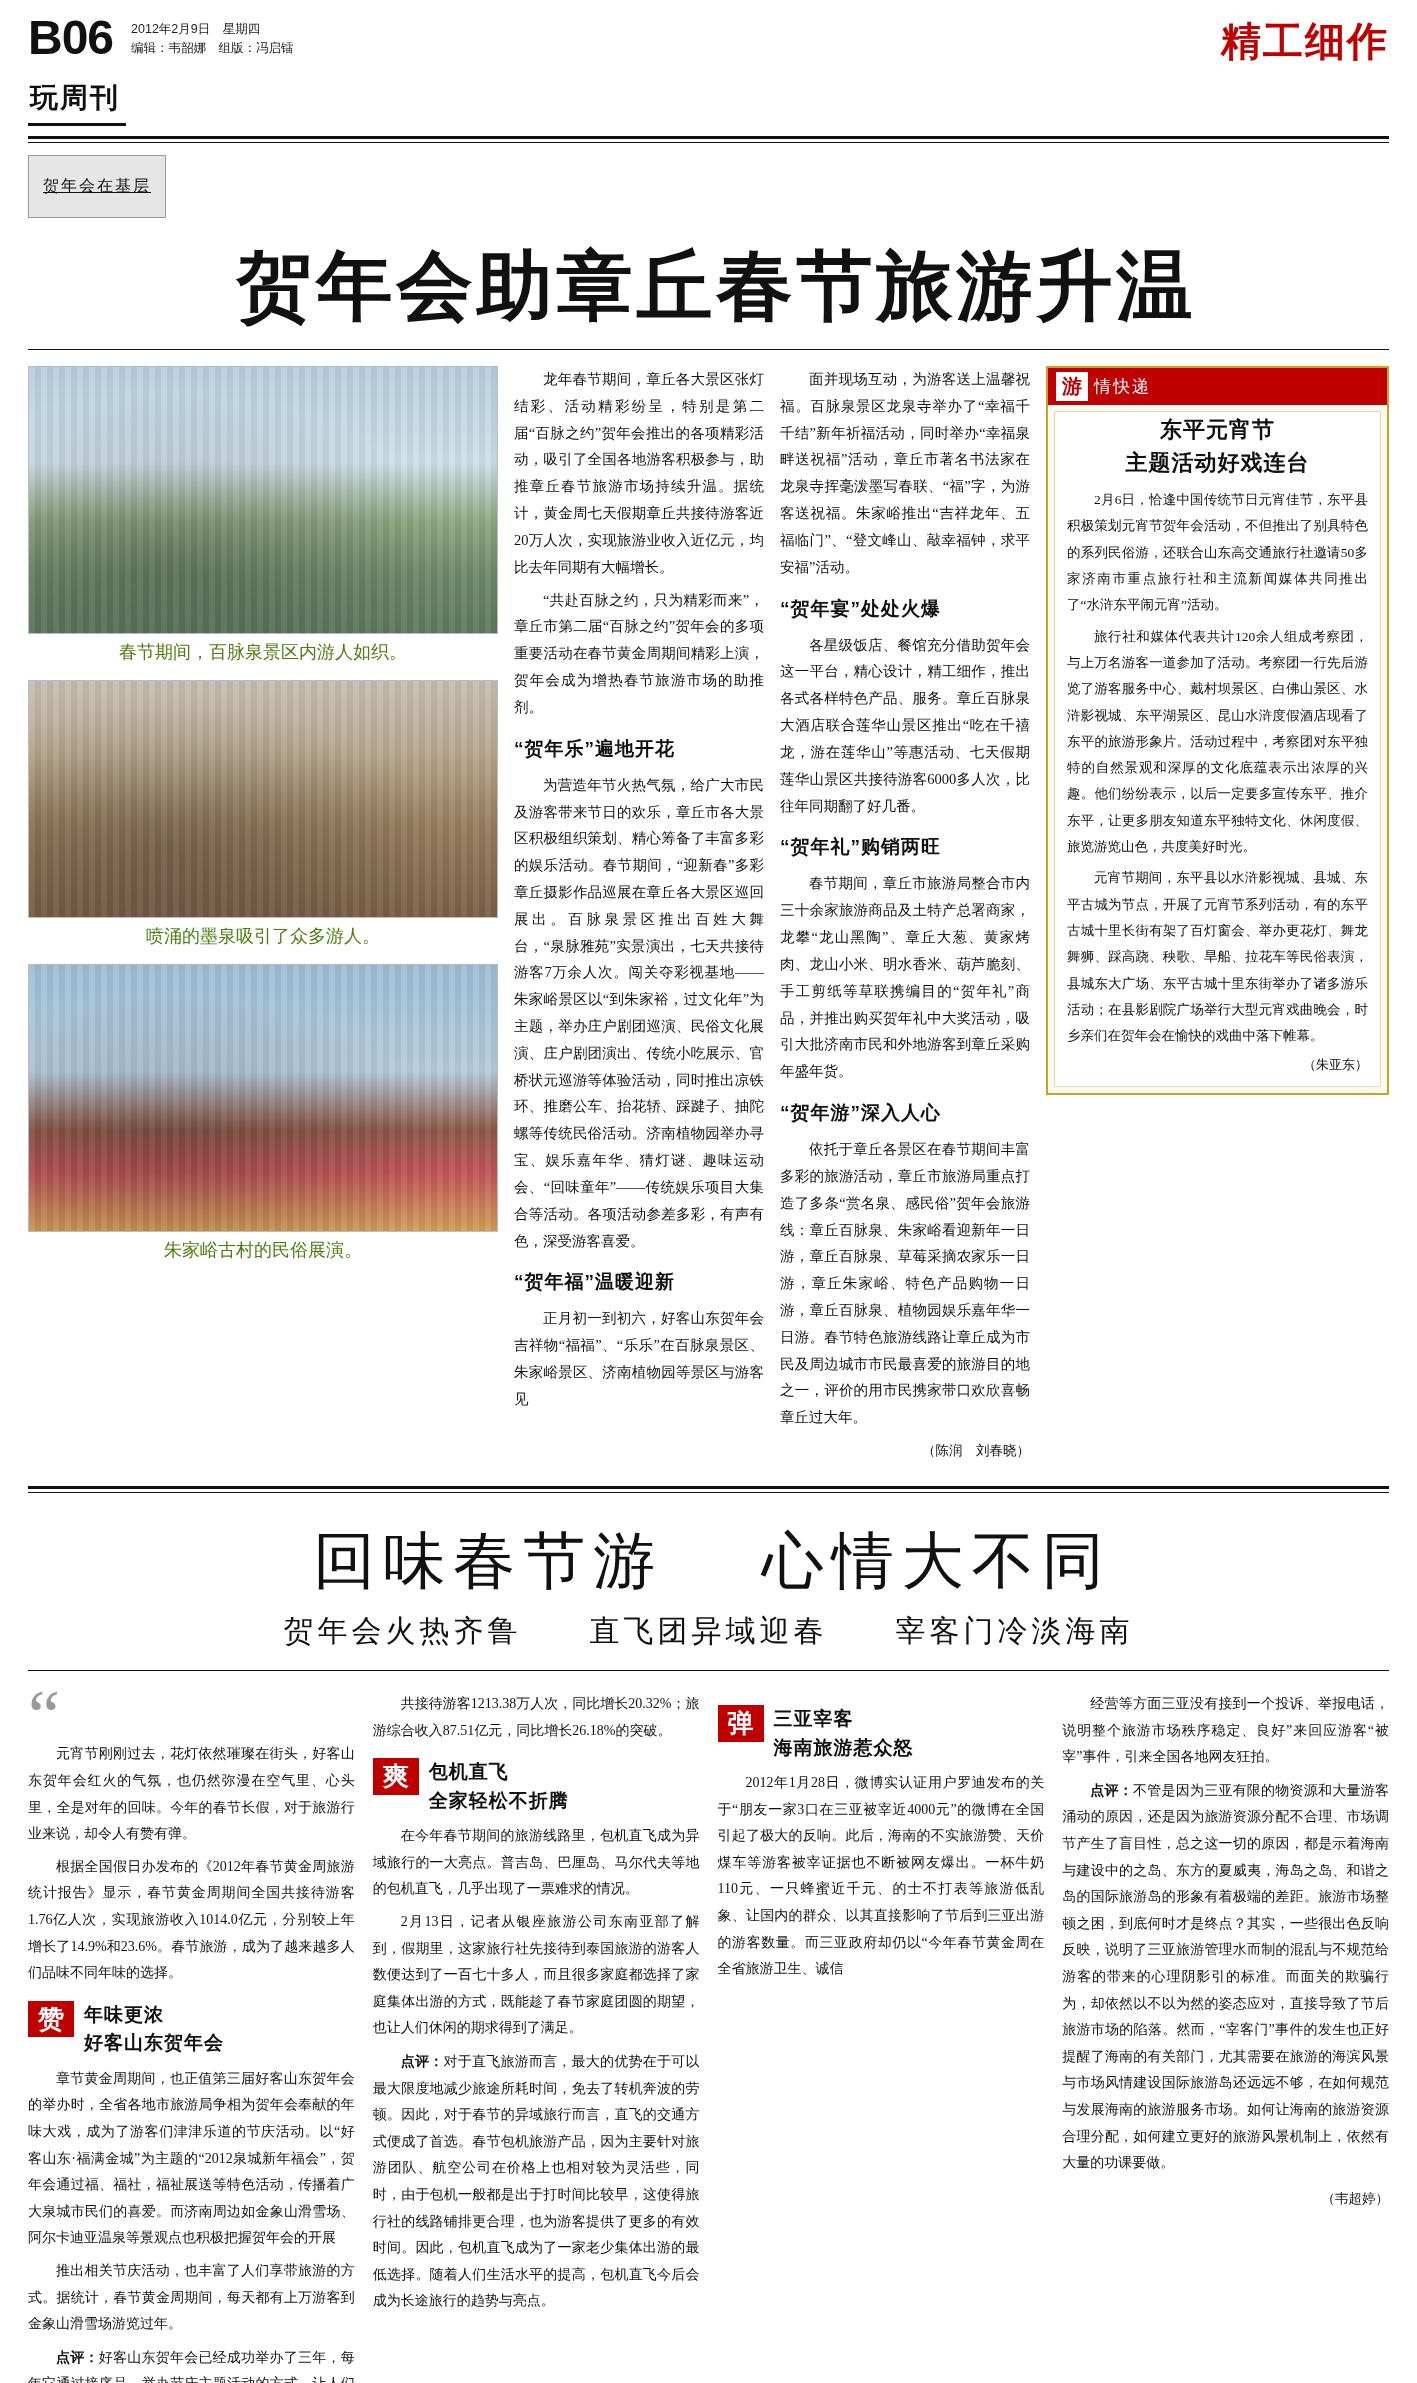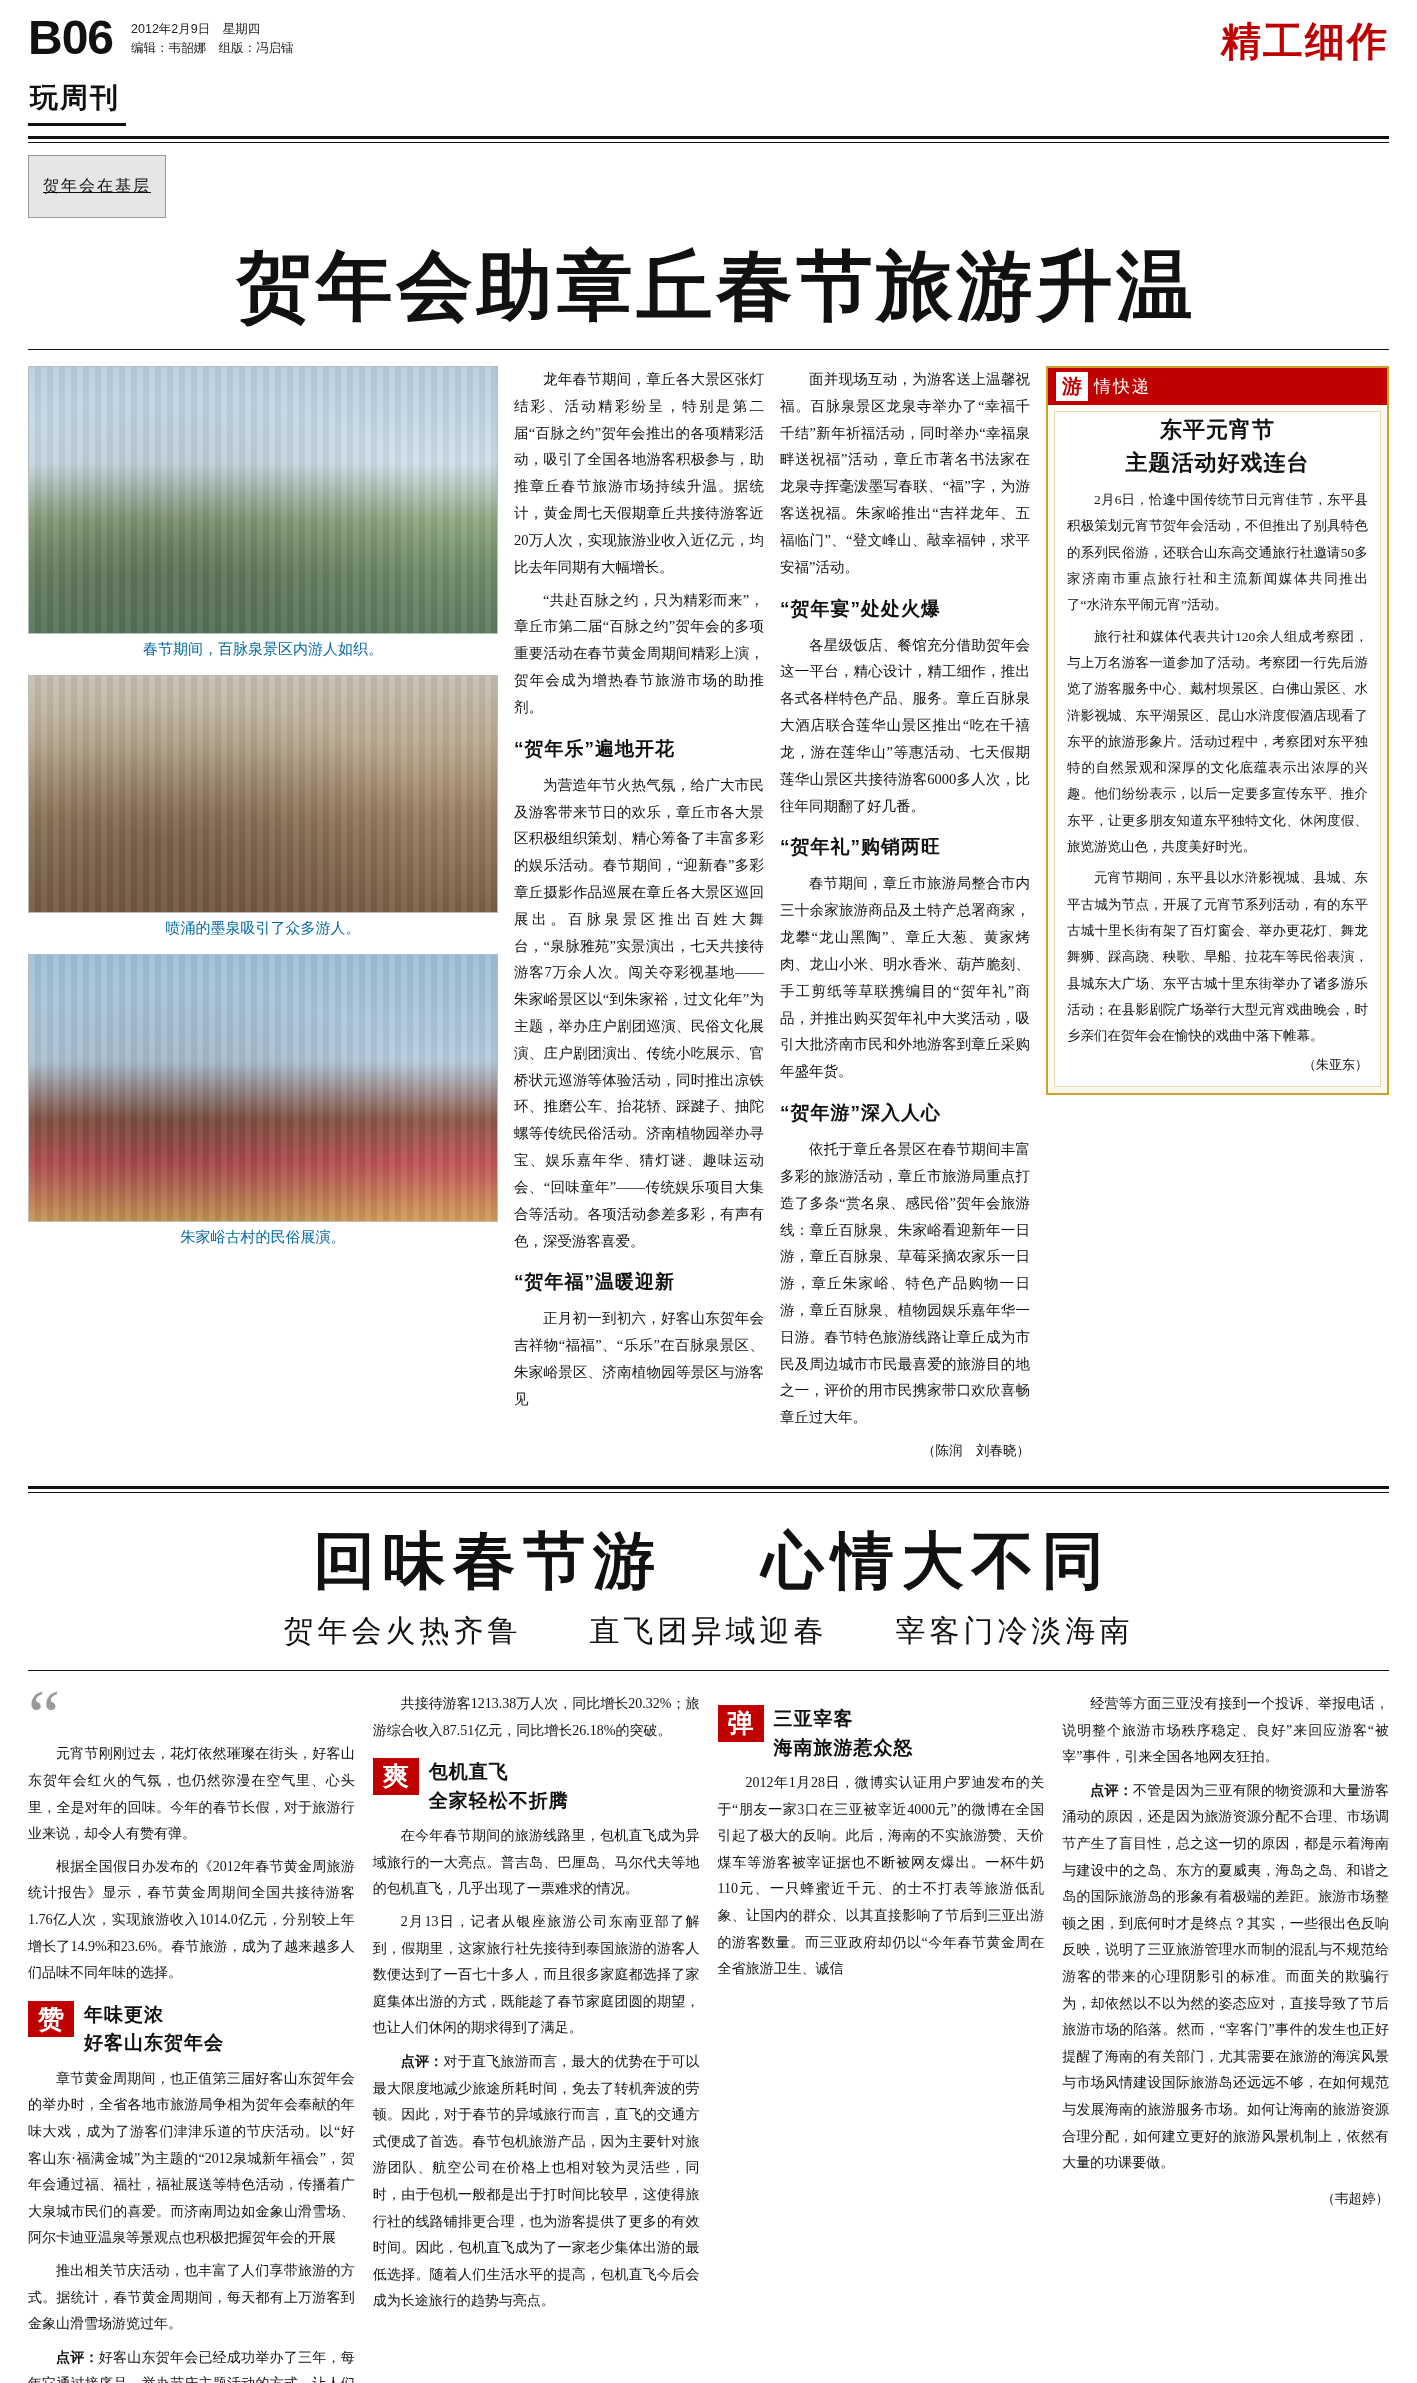--- a/index.html
+++ b/index.html
@@ -31,42 +31,42 @@
   .hr-after-head { margin:0 28px; border-top:1px solid #111; }
 
   
   .article { display:flex; gap:16px; padding:16px 28px 0 28px; }
   .col-photos { width:470px; flex:0 0 470px; }
   .col-text { width:250px; flex:0 0 250px; }
   .col-text2 { width:250px; flex:0 0 250px; }
   .col-side { width:auto; flex:1 1 auto; }
 
   .photo { width:100%; border:1px solid #bbb; box-sizing:border-box; }
-  .cap { font-family:Liberation Mono, monospace; font-size:15px; text-align:center; margin:6px 0 16px 0; color:#0369a1; }
+  .cap { font-family:Liberation Mono, monospace; font-size:18px; text-align:center; margin:6px 0 16px 0; color:#4d7c0f; }
 
   .body-text { font-size:14.5px; line-height:1.85; text-align:justify; text-justify:inter-ideograph; }
   .body-text p { margin:0 0 6px 0; text-indent:2em; }
   .sub-h { font-family:"Liberation Sans", sans-serif; font-weight:bold; font-size:19px; margin:10px 0 6px 0; letter-spacing:1px; text-indent:0; }
   .byline { text-align:right; font-size:13.5px; margin-top:8px; }
 
   
   .sidebox { border:2px solid #c9a227; background:#fdfaf0; padding:0; box-sizing:border-box; }
   .sidebox-head { background:#c00000; color:#fff; display:flex; align-items:center; padding:4px 8px; }
   .sb-badge { background:#fff; color:#c00000; font-family:"Liberation Sans", sans-serif; font-weight:bold; font-size:20px; padding:1px 6px; margin-right:6px; }
   .sb-head-text { font-family:"Liberation Sans", sans-serif; font-size:17px; letter-spacing:2px; }
   .sb-inner { background:#fff; margin:6px; padding:1px 12px 12px 12px; border:1px solid #e3d9b8; }
   .sb-title { text-align:center; font-family:"Liberation Sans", sans-serif; font-weight:bold; font-size:22px; line-height:1.5; letter-spacing:1px; margin-bottom:8px; }
   .sb-body { font-size:13.5px; line-height:1.95; text-align:justify; }
   .sb-body p { margin:0 0 5px 0; text-indent:2em; }
   .sb-sign { text-align:right; font-size:13px; margin-top:6px; }
 
   
   .divider-strong { margin:22px 28px 0 28px; border-top:3px solid #111; }
   .divider-thin2 { margin:3px 28px 0 28px; border-top:1px solid #111; }
-  .feature-head { text-align:center; font-family:"Liberation Sans", sans-serif; font-weight:bold; font-size:62px; letter-spacing:8px; margin:26px 0 8px 8px; }
+  .feature-head { text-align:center; font-family:"Liberation Sans", sans-serif; font-weight:normal; font-size:62px; letter-spacing:8px; margin:26px 0 8px 8px; }
   .feature-sub { text-align:center; font-family:"Liberation Sans", sans-serif; font-size:30px; letter-spacing:4px; margin-bottom:18px; }
   .hr-feature { margin:0 28px 14px 28px; border-top:1px solid #111; }
 
   .lower { display:flex; gap:18px; padding:6px 28px 30px 28px; }
   .lcol { flex:1 1 0; font-size:14px; line-height:1.9; text-align:justify; }
   .lcol p { margin:0 0 6px 0; text-indent:2em; }
   .quote-mark { font-family:"Liberation Serif", serif; font-size:72px; line-height:0.7; color:#999; }
 
   .tagbox { display:flex; align-items:flex-start; margin:14px 0 8px 0; }
   .tag-red { background:#c00000; color:#fff; font-family:"Liberation Sans", sans-serif; font-weight:bold; font-size:26px; padding:4px 10px; line-height:1.1; }

